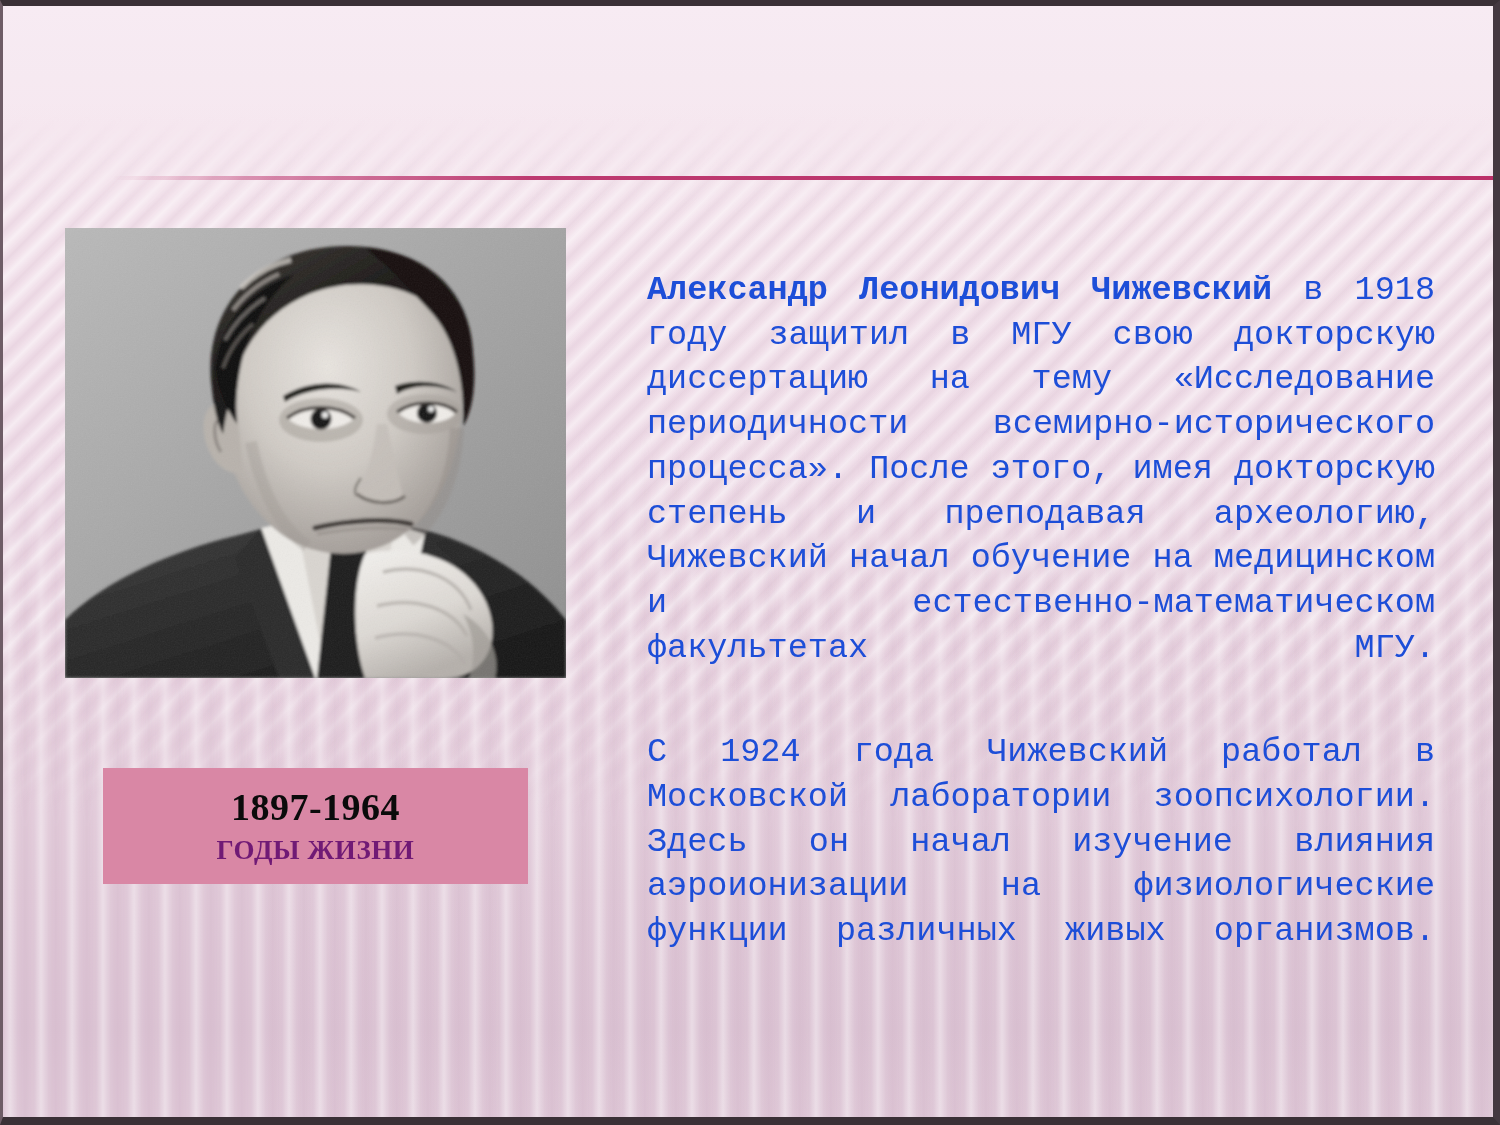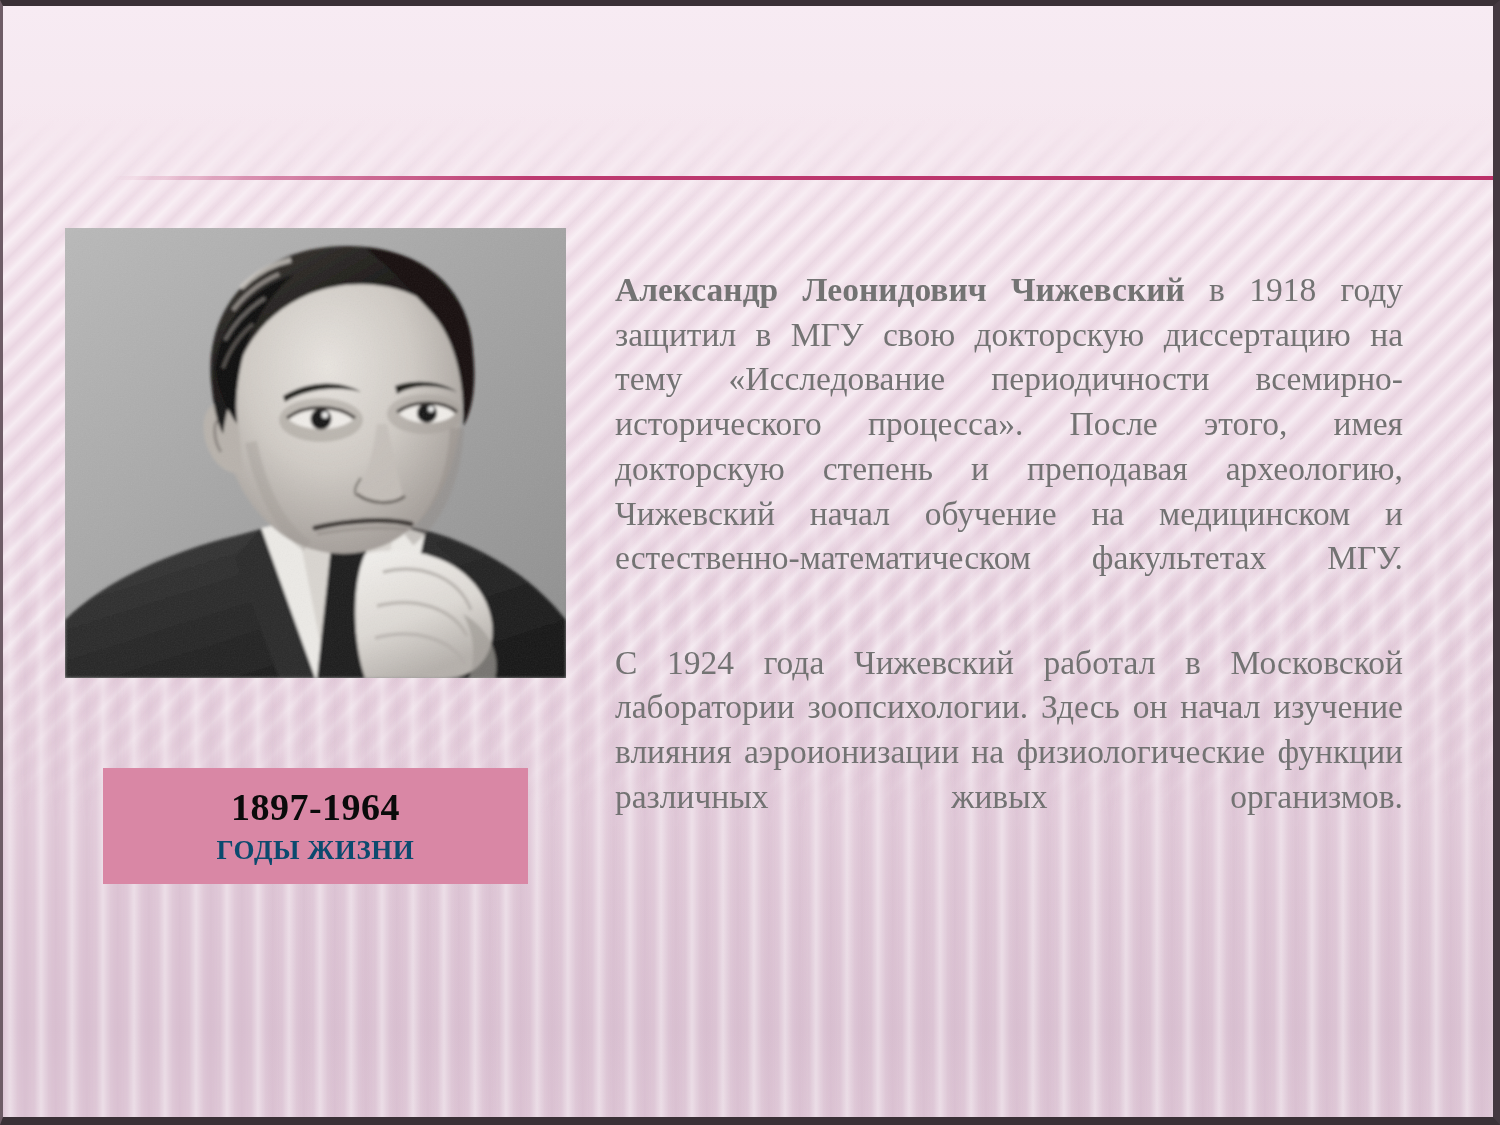--- a/index.html
+++ b/index.html
@@ -130,37 +130,38 @@
   .caption-years {
     font-size: 38px;
     font-weight: bold;
     color: #0b0b0b;
     letter-spacing: 0.5px;
     line-height: 1.05;
   }
   .caption-label {
     font-size: 27px;
     font-weight: bold;
-    color: #0c4a6e;
+    color: #701a75;
     letter-spacing: 0.6px;
     line-height: 1.25;
     margin-top: 6px;
   }
 
   
   .copy {
     position: absolute;
-    left: 612px;
+    left: 644px;
     top: 262px;
     width: 788px;
-    color: #737373;
+    color: #1d4ed8;
     font-size: 33.5px;
     line-height: 1.335;
     text-align: justify;
     text-justify: inter-word;
+    font-family: Liberation Mono, monospace;
   }
   .copy p { margin: 0; }
   .copy p + p { margin-top: 15px; }
   .copy .lead { font-weight: bold; }
   .copy p:last-child { text-align: justify; }
   .copy p:last-child::after {
     content: "";
     display: inline-block;
     width: 100%;
   }

